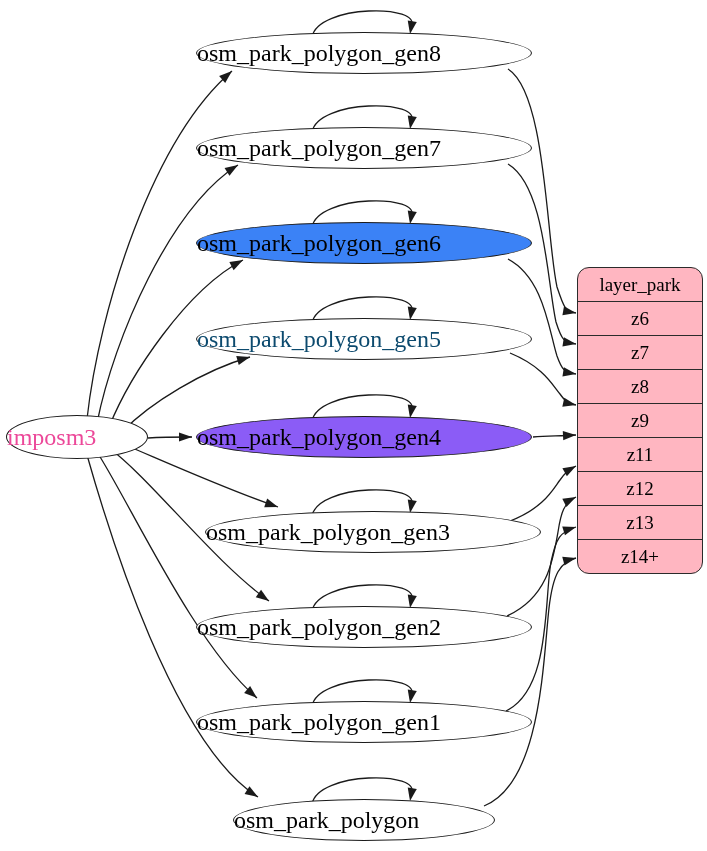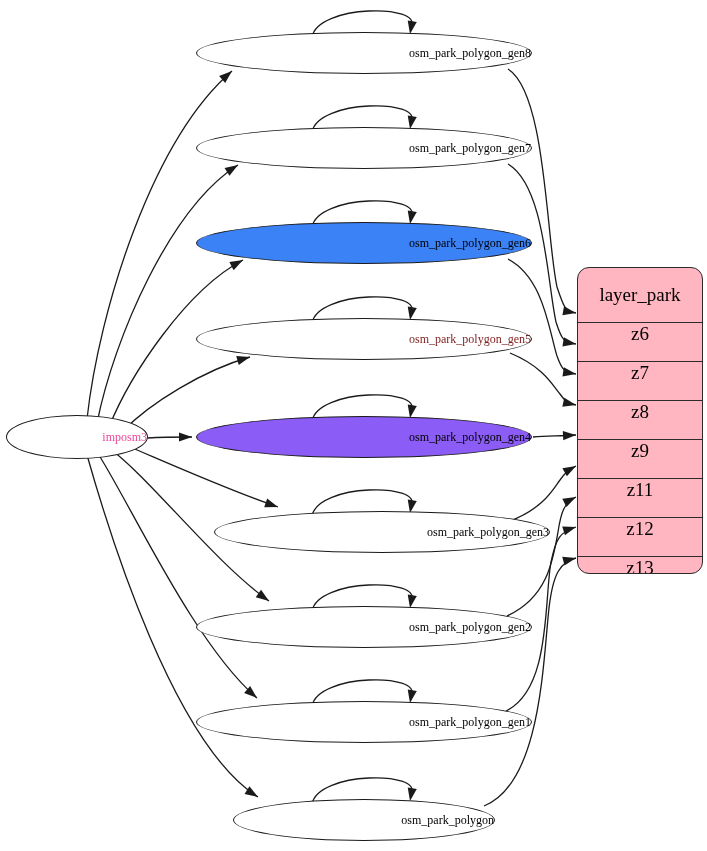--- a/index.html
+++ b/index.html
@@ -13,43 +13,42 @@
     overflow: hidden;
   }
   #edges-svg { position: absolute; left: 0; top: 0; width: 707px; height: 851px; }
   .enode {
     position: absolute;
     border: 1.2px solid #1a1a1a;
     border-radius: 50%;
     background: #ffffff;
     display: flex;
     align-items: center;
-    justify-content: flex-end;
-    font-size: 12px;
+    justify-content: flex-start;
+    font-size: 24px;
     white-space: nowrap;
     box-sizing: border-box;
   }
   .layer-node {
     position: absolute;
     border: 1.6px solid #2b2b2b;
     border-radius: 12px;
     display: flex;
     flex-direction: column;
     box-sizing: border-box;
     overflow: hidden;
     font-size: 19px;
   }
   .layer-row {
     flex: 1;
     display: flex;
     align-items: center;
     justify-content: center;
     border-top: 1.4px solid #2b2b2b;
     white-space: nowrap;
-    margin-top: 16px;
   }
   .layer-row:first-child { border-top: none; }
 </style>
 </head>
 <body>
 
 <div id="canvas">
   <svg id="edges-svg" viewBox="0 0 707 851">
       <g>
         <path d="M87,419 C99,310 152,140 232,71" fill="none" stroke="#1a1a1a" stroke-width="1.3"></path>
@@ -165,27 +164,27 @@
     </div>
     <div class="enode" style="left: 196px; top: 32px; width: 336px; height: 42px; background: rgb(255, 255, 255); color: rgb(0, 0, 0);">
       <span>osm_park_polygon_gen8</span>
     </div>
     <div class="enode" style="left: 196px; top: 127px; width: 336px; height: 42px; background: rgb(255, 255, 255); color: rgb(0, 0, 0);">
       <span>osm_park_polygon_gen7</span>
     </div>
     <div class="enode" style="left: 196px; top: 222px; width: 336px; height: 42px; background: #3b82f6; color: rgb(0, 0, 0);">
       <span>osm_park_polygon_gen6</span>
     </div>
-    <div class="enode" style="left: 196px; top: 318px; width: 336px; height: 42px; background: rgb(255, 255, 255); color: #7f1d1d;">
+    <div class="enode" style="left: 196px; top: 318px; width: 336px; height: 42px; background: rgb(255, 255, 255); color: #0c4a6e;">
       <span>osm_park_polygon_gen5</span>
     </div>
     <div class="enode" style="left: 196px; top: 416px; width: 336px; height: 42px; background: #8b5cf6; color: rgb(0, 0, 0);">
       <span>osm_park_polygon_gen4</span>
     </div>
-    <div class="enode" style="left: 214px; top: 511px; width: 336px; height: 42px; background: rgb(255, 255, 255); color: rgb(0, 0, 0);">
+    <div class="enode" style="left: 205px; top: 511px; width: 336px; height: 42px; background: rgb(255, 255, 255); color: rgb(0, 0, 0);">
       <span>osm_park_polygon_gen3</span>
     </div>
     <div class="enode" style="left: 196px; top: 606px; width: 336px; height: 42px; background: rgb(255, 255, 255); color: rgb(0, 0, 0);">
       <span>osm_park_polygon_gen2</span>
     </div>
     <div class="enode" style="left: 196px; top: 701px; width: 336px; height: 42px; background: rgb(255, 255, 255); color: rgb(0, 0, 0);">
       <span>osm_park_polygon_gen1</span>
     </div>
     <div class="enode" style="left: 233px; top: 799px; width: 262px; height: 42px; background: rgb(255, 255, 255); color: rgb(0, 0, 0);">
       <span>osm_park_polygon</span>

